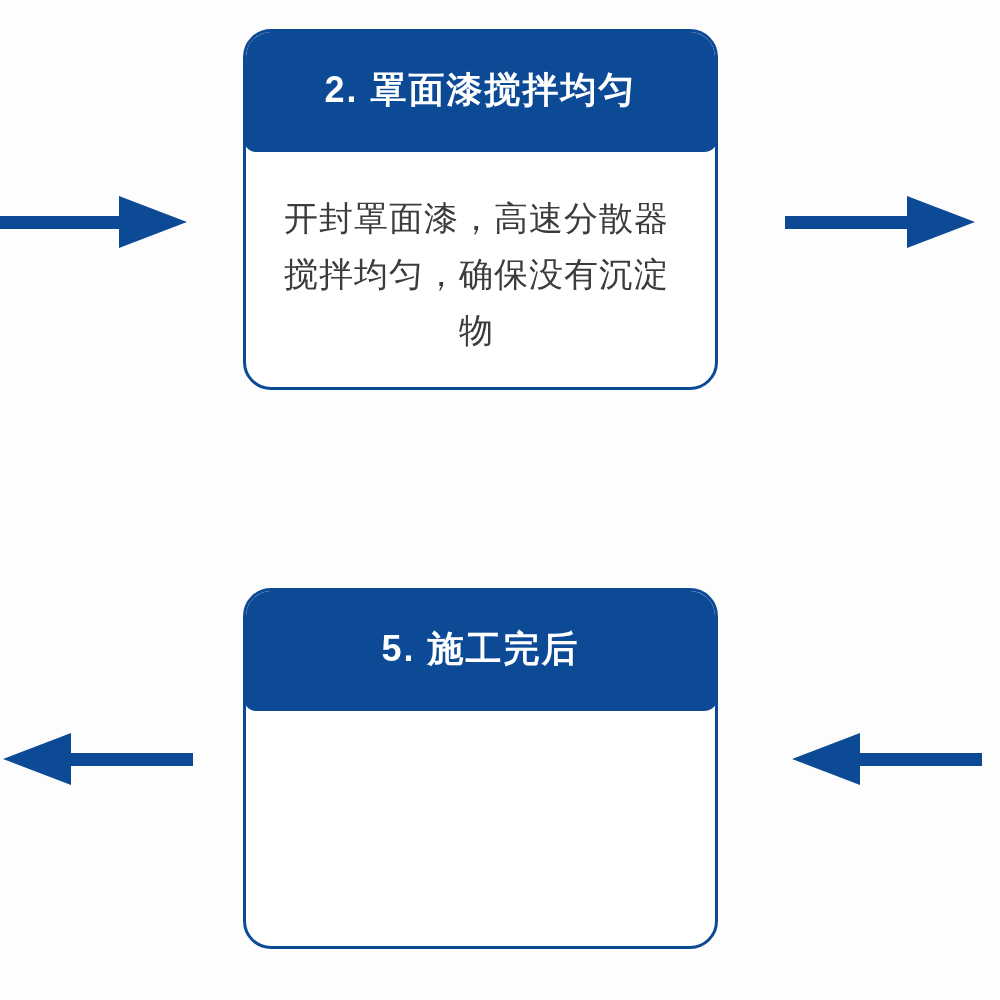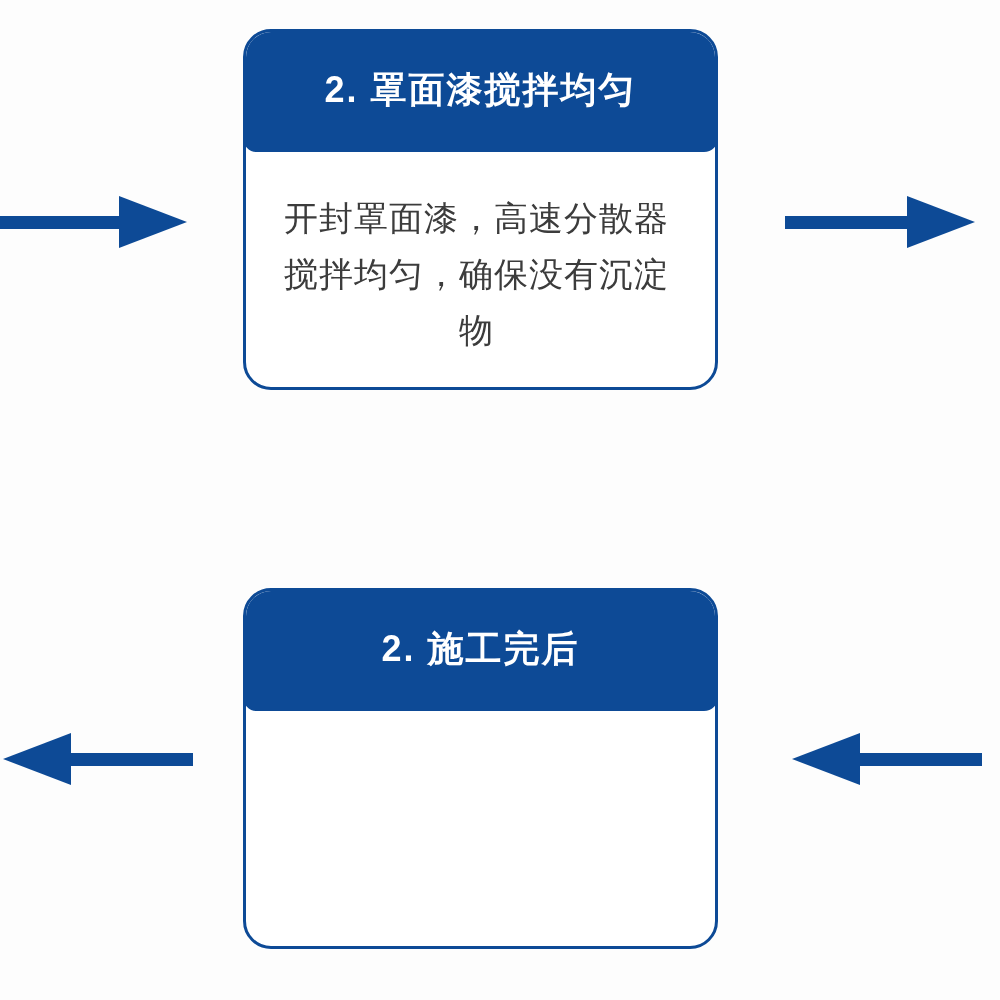--- a/index.html
+++ b/index.html
@@ -88,21 +88,21 @@
     </div>
     <div class="card-body">
       <div class="card-text">开封罩面漆，高速分散器
 搅拌均匀，确保没有沉淀
 物</div>
     </div>
   </div>
 
   <div class="step-card card-2">
     <div class="card-header">
-      <div class="card-title">2. 施工完后</div>
+      <div class="card-title">5. 施工完后</div>
     </div>
   </div>
 
   <div class="arrow arrow-top-left">
     <svg viewBox="0 0 195 56" preserveAspectRatio="none">
       <rect x="0" y="22" width="128" height="13" fill="#0d4a96"></rect>
       <polygon points="122,2 122,54 190,28" fill="#0d4a96"></polygon>
     </svg>
   </div>
 

